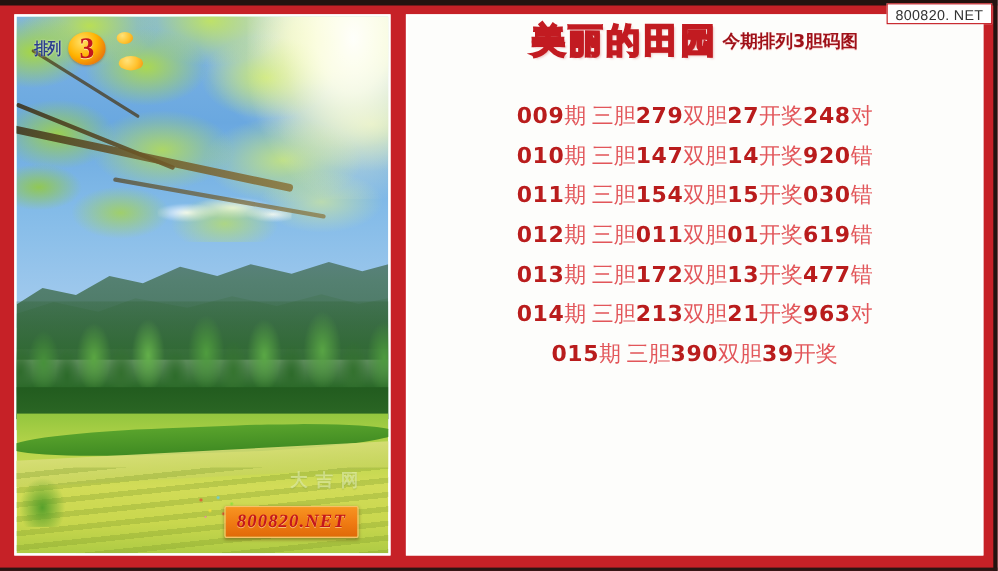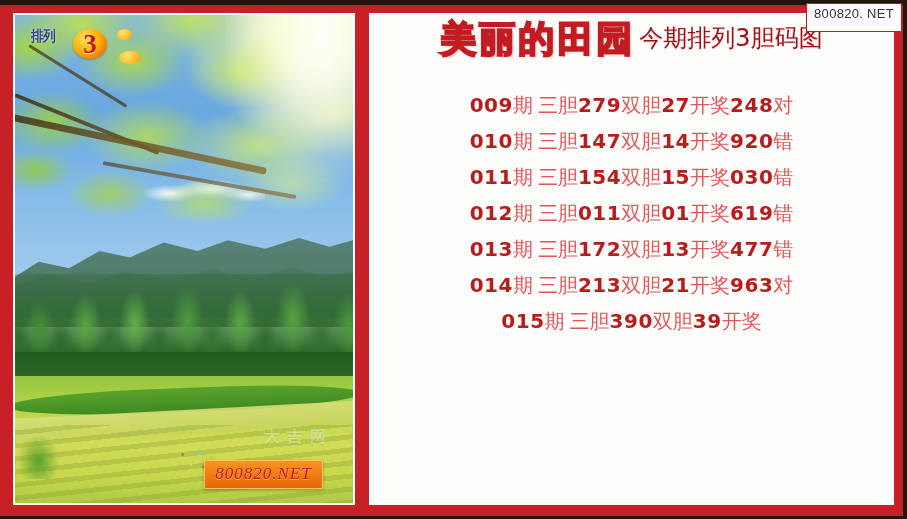--- a/index.html
+++ b/index.html
@@ -272,21 +272,22 @@
       radial-gradient(circle 3px at 82% 40%, #8be03a 0%, rgba(139,224,58,0) 70%),
       radial-gradient(circle 2px at 24% 74%, #f07ab8 0%, rgba(240,122,184,0) 70%);
   }
 
   
   .logo {
     position: absolute;
     left: 14px;
     top: 12px;
     display: flex;
-    gap: 13px;
+    align-items: center;
+    gap: 2px;
   }
   .logo-word {
     font-size: 15px;
     font-weight: bold;
     color: #2b3f8c;
     letter-spacing: -1px;
     text-shadow: 0 0 2px rgba(255,255,255,0.8);
     font-family: "DejaVu Sans", sans-serif;
     transform: scaleX(0.85);
   }
@@ -331,21 +332,21 @@
     bottom: 14px;
     padding: 3px 10px 4px;
     background: linear-gradient(180deg, #f79421 0%, #ef7a12 55%, #e06a08 100%);
     border: 1px solid #f9c066;
     border-radius: 2px;
     box-shadow: 0 1px 3px rgba(80,40,0,0.4);
   }
   .wm-banner-text {
     font-family: "Liberation Serif", serif;
     font-size: 17px;
-    font-weight: normal;
+    font-weight: bold;
     font-style: italic;
     color: #c4161c;
     letter-spacing: 1px;
     text-shadow: 0 1px 0 rgba(255,225,160,0.65);
     white-space: nowrap;
   }
 
   
   .rp-inner {
     position: absolute;
@@ -356,35 +357,35 @@
     position: absolute;
     left: 0; top: 6px;
     width: 100%;
     display: flex;
     align-items: flex-end;
     justify-content: center;
     gap: 4px;
   }
   .title-main {
     font-family: "Liberation Serif", serif;
-    font-size: 36px;
+    font-size: 31px;
     font-weight: bold;
     line-height: 1.05;
     color: #ffffff;
     letter-spacing: 3px;
     -webkit-text-stroke: 2px #c21b21;
     text-shadow:
       1px 1px 0 rgba(190,30,35,0.55),
       2px 2px 2px rgba(190,30,35,0.25);
     white-space: nowrap;
   }
   .title-sub {
     font-family: "DejaVu Sans", sans-serif;
-    font-size: 24px;
-    font-weight: normal;
+    font-size: 16px;
+    font-weight: bold;
     color: #9e1119;
     letter-spacing: 0px;
     padding-bottom: 5px;
     white-space: nowrap;
     text-shadow: 0 1px 0 rgba(255,180,180,0.5);
   }
 
   .rows {
     position: absolute;
     left: 0;
@@ -413,21 +414,21 @@
   }
   .cn-sp { padding-right: 5px; }
 
   
   .badge {
     position: absolute;
     right: 5px;
     top: 3px;
     background: #ffffff;
     border: 1px solid #c4161c;
-    padding: 2px 7px 10px;
+    padding: 2px 7px 0;
     font-family: "Liberation Sans", sans-serif;
     font-size: 13px;
     color: #333333;
     letter-spacing: 0.3px;
     white-space: nowrap;
     z-index: 40;
   }
 </style>
 </head>
 <body>

